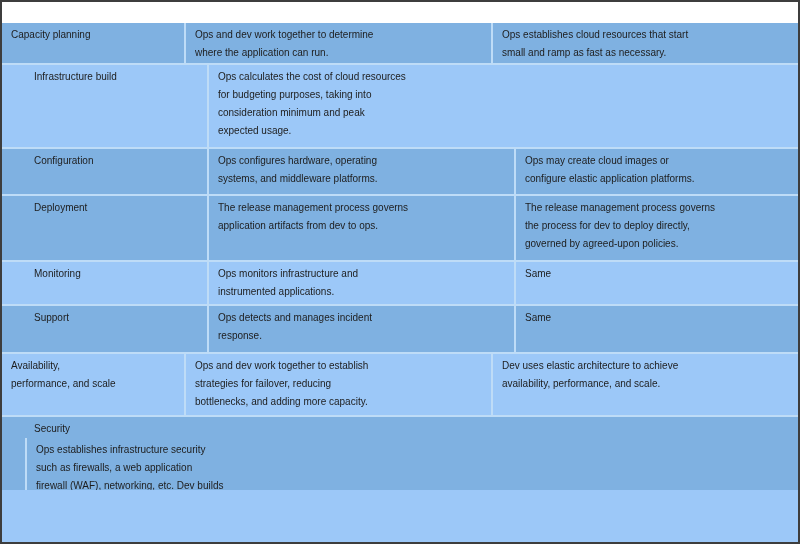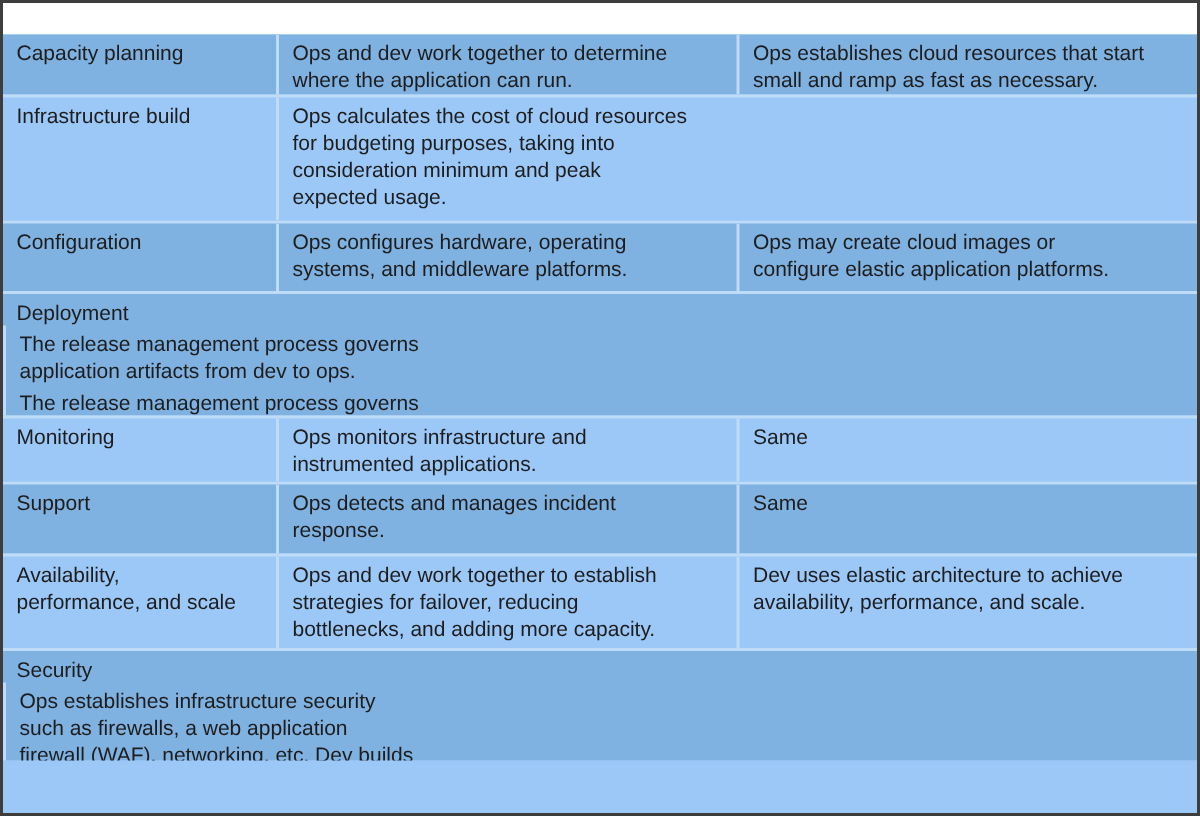--- a/index.html
+++ b/index.html
@@ -23,45 +23,45 @@
     overflow:hidden;
   }
   .row{display:flex;width:796px;overflow:hidden;}
   .header-row{
     height:21px;
     background:var(--header-bg);
   }
   .cell{
     padding:3px 8px 0 9px;
     color:var(--text);
-    font-size:14px;
+    font-size:10px;
     line-height:18px;
     white-space:pre;
     overflow:hidden;
     flex:none;
   }
   .col-task{width:182px;}
   .col-devops{width:307px;}
   .col-noops{width:307px;}
   .header-row .cell{
     font-weight:normal;
     font-size:15px;
     line-height:17px;
     padding-top:13px;
     margin-top:20px;
   }
   .tbody .row.dark{background:var(--row-dark);}
   .tbody .row.light{background:var(--row-light);}
-  .tbody .row + .row{border-top:2px solid var(--divider);}
+  .tbody .row + .row{border-top:2px solid var(--divider);padding-left:23px;}
   .tbody .cell + .cell{border-left:2px solid var(--divider);}
   .r0{height:40px;}
   .r1{height:84px;}
   .r2{height:47px;}
   .r3{height:46px;}
-  .r4{height:83px;flex-direction:column;}
+  .r4{height:66px;}
   .r5{height:44px;}
   .r6{height:48px;}
   .r7{height:63px;justify-content:flex-end;}
   .r8{height:75px;flex-direction:column;}
   .bottom-strip{
     height:7px;
     width:796px;
     background:var(--row-light);
   }
 </style>

